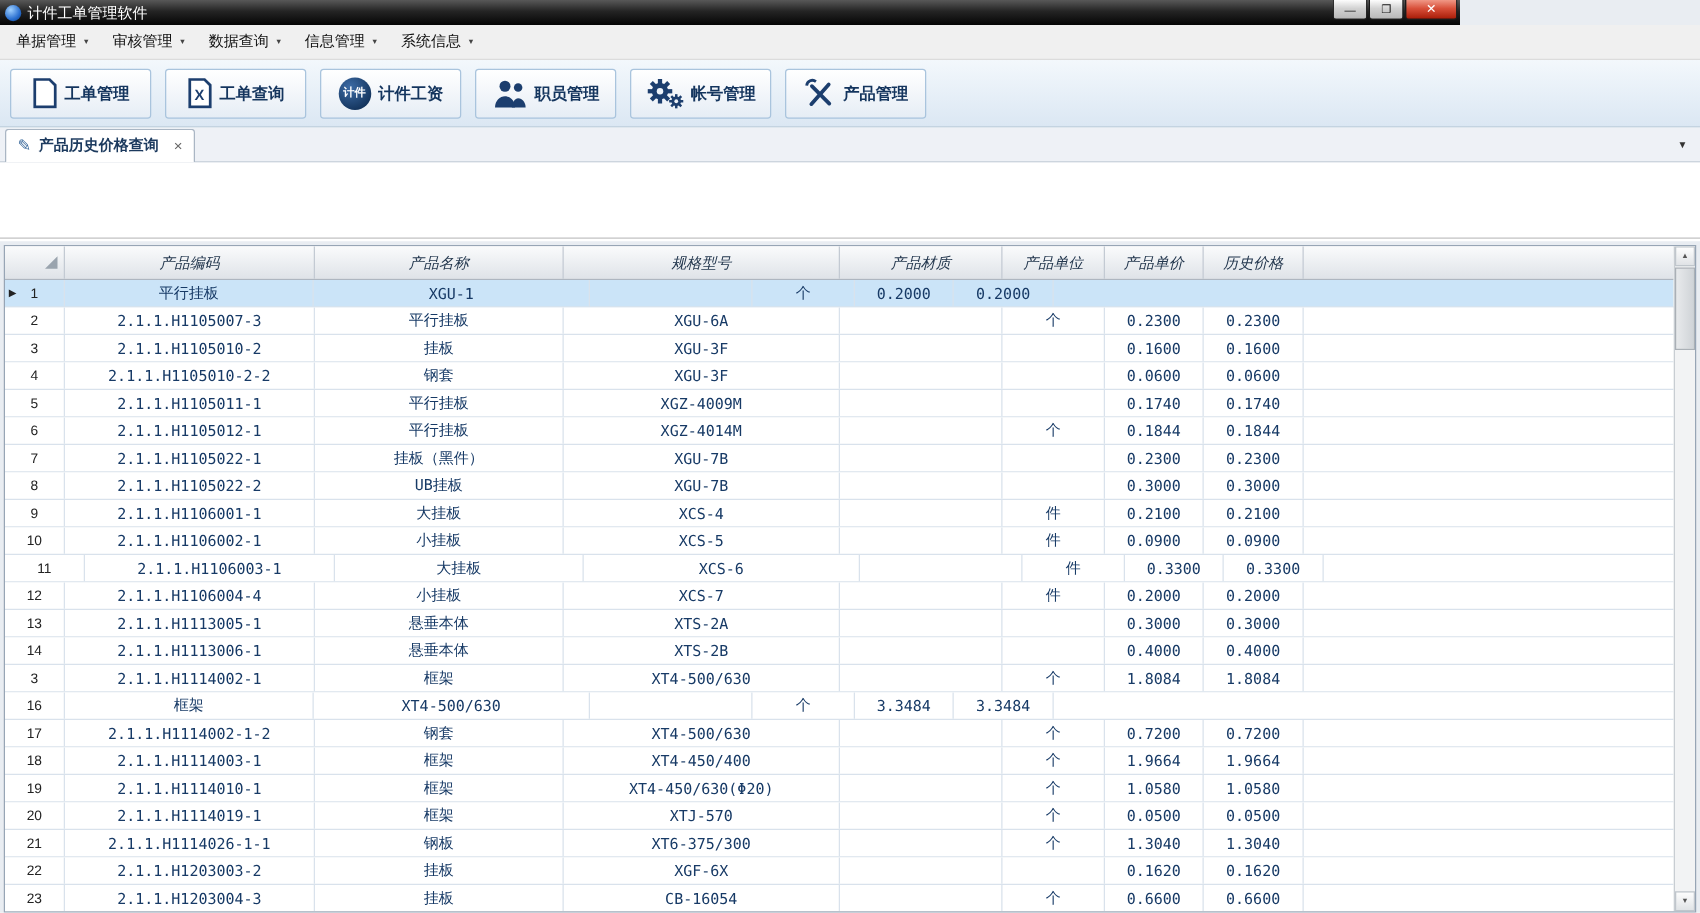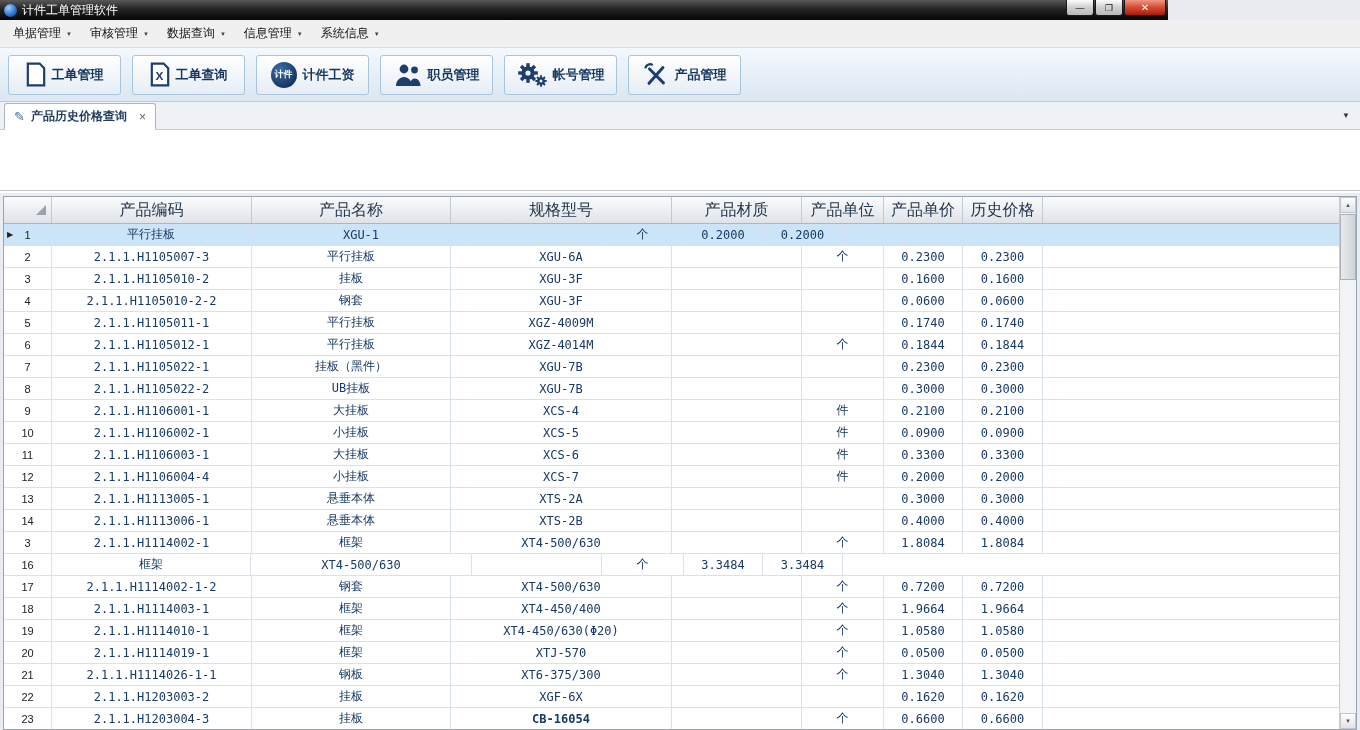--- a/index.html
+++ b/index.html
@@ -68,21 +68,21 @@
   .hsep { position:absolute; top:190px; left:0; width:1360px; height:3px;
     border-top:1px solid #c3c3c3; background:#ffffff; }
 
   
   .grid { position:absolute; left:3px; right:3px; top:196px; bottom:0;
     border:1px solid #97a5b5; background:#fff; overflow:hidden; }
   .grid-main { position:absolute; left:0; top:0; right:17px; bottom:0; overflow:hidden; }
   .grid-header { display:flex; height:27px; background:linear-gradient(180deg,#fafbfc,#dfe3e8);
     border-bottom:1px solid #aeb6c0; }
   .h-cell { display:flex; align-items:center; justify-content:center; border-right:1px solid #c3cad3;
-    font-size:16px; color:#23374e; height:100%; overflow:hidden; white-space:nowrap; position:relative; }
+    font-size:12px; color:#23374e; height:100%; overflow:hidden; white-space:nowrap; position:relative;font-style:italic; }
   .h-cell.filler { flex:1; border-right:none; }
   .corner-tri { position:absolute; right:5px; bottom:8px; width:0; height:0;
     border-left:10px solid transparent; border-bottom:10px solid #9aa4ae; }
   .grid-body { position:absolute; top:27px; left:0; right:0; bottom:0; overflow:hidden; }
   .g-row { display:flex; height:22px; border-bottom:1px solid #d9e2ec; background:#fff; }
   .g-row.selected { background:#cbe4f8; }
   .g-cell { display:flex; align-items:center; justify-content:center; border-right:1px solid #d9e2ec;
     font-size:12px; color:#173a66; height:100%; overflow:hidden; white-space:nowrap;
     font-family:"DejaVu Sans Mono","DejaVu Sans",sans-serif; position:relative; }
   .g-cell.filler { flex:1; border-right:none; }
@@ -378,21 +378,21 @@
           <div class="g-cell" style="width: 200px;">2.1.1.H1106002-1</div>
           <div class="g-cell" style="width: 199px;">小挂板</div>
           <div class="g-cell" style="width: 221px;">XCS-5</div>
           <div class="g-cell" style="width: 130px;"></div>
           <div class="g-cell" style="width: 82px;">件</div>
           <div class="g-cell" style="width: 79px;">0.0900</div>
           <div class="g-cell" style="width: 80px;">0.0900</div>
           <div class="g-cell filler"></div>
         </div>
         <div class="g-row">
-          <div class="g-cell ind" style="width: 48px;">
+          <div class="g-cell ind" style="width: 64px;">
             <span>11</span>
           </div>
           <div class="g-cell" style="width: 200px;">2.1.1.H1106003-1</div>
           <div class="g-cell" style="width: 199px;">大挂板</div>
           <div class="g-cell" style="width: 221px;">XCS-6</div>
           <div class="g-cell" style="width: 130px;"></div>
           <div class="g-cell" style="width: 82px;">件</div>
           <div class="g-cell" style="width: 79px;">0.3300</div>
           <div class="g-cell" style="width: 80px;">0.3300</div>
           <div class="g-cell filler"></div>
@@ -538,21 +538,21 @@
           <div class="g-cell" style="width: 79px;">0.1620</div>
           <div class="g-cell" style="width: 80px;">0.1620</div>
           <div class="g-cell filler"></div>
         </div>
         <div class="g-row">
           <div class="g-cell ind" style="width: 48px;">
             <span>23</span>
           </div>
           <div class="g-cell" style="width: 200px;">2.1.1.H1203004-3</div>
           <div class="g-cell" style="width: 199px;">挂板</div>
-          <div class="g-cell" style="width: 221px; font-weight: bold;">CB-16054</div>
+          <div class="g-cell" style="width: 221px;">CB-16054</div>
           <div class="g-cell" style="width: 130px;"></div>
           <div class="g-cell" style="width: 82px;">个</div>
           <div class="g-cell" style="width: 79px;">0.6600</div>
           <div class="g-cell" style="width: 80px;">0.6600</div>
           <div class="g-cell filler"></div>
         </div>
       </div>
   </div>
   <div class="vscroll">
     <div class="scroll-btn up">▲</div>

